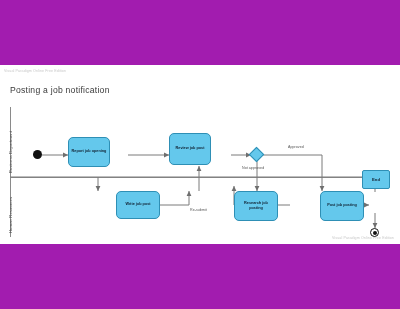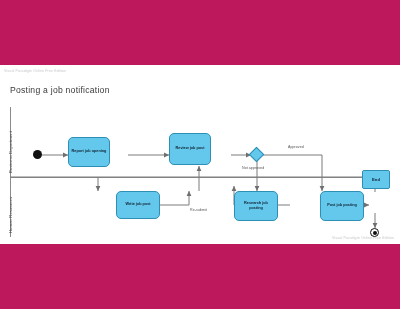--- a/index.html
+++ b/index.html
@@ -1,17 +1,17 @@
 <!DOCTYPE html>
 <html><head>
 <meta charset="utf-8">
 <style>
   html,body{margin:0;padding:0;background:#000;}
   body{width:400px;height:309px;overflow:hidden;font-family:"Liberation Sans",sans-serif;}
-  #stage{position:relative;width:400px;height:309px;background:#be185d;}
+  #stage{position:relative;width:400px;height:309px;background:#a21caf;}
   #canvas{position:absolute;left:0;top:65px;width:400px;height:179px;background:#ffffff;}
   .wm{position:absolute;font-size:3.6px;letter-spacing:.12px;color:#c8c8c8;white-space:nowrap;}
   .wm.tl{left:4px;top:4px;}
   .wm.br{right:6px;bottom:4px;}
   .title{position:absolute;left:10px;top:20px;font-size:8.6px;color:#3a3a3a;letter-spacing:.25px;white-space:nowrap;}
   .laneline{position:absolute;left:10px;width:380px;height:1px;background:#8a8a8a;}
   .lanehdr{position:absolute;left:10px;width:1px;background:#8a8a8a;}
   .lanelbl{position:absolute;font-size:4.2px;color:#4a4a4a;white-space:nowrap;
            transform-origin:0 0;transform:rotate(-90deg);letter-spacing:.1px;}
   .task{position:absolute;background:#64c8ec;border:1px solid #2e8fb5;border-radius:5px;

